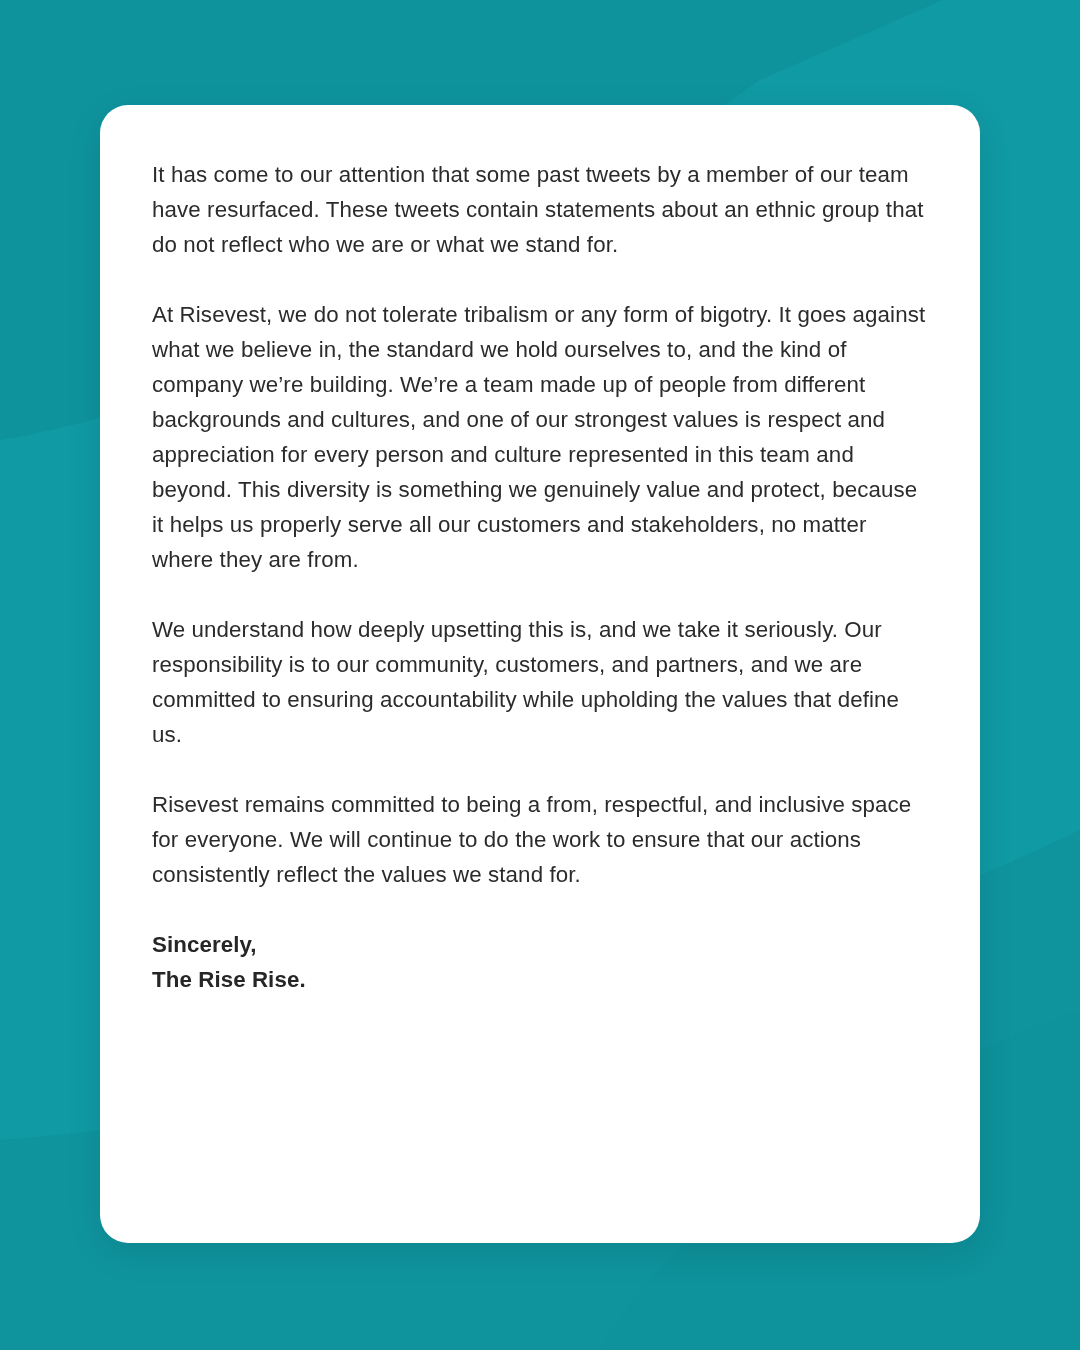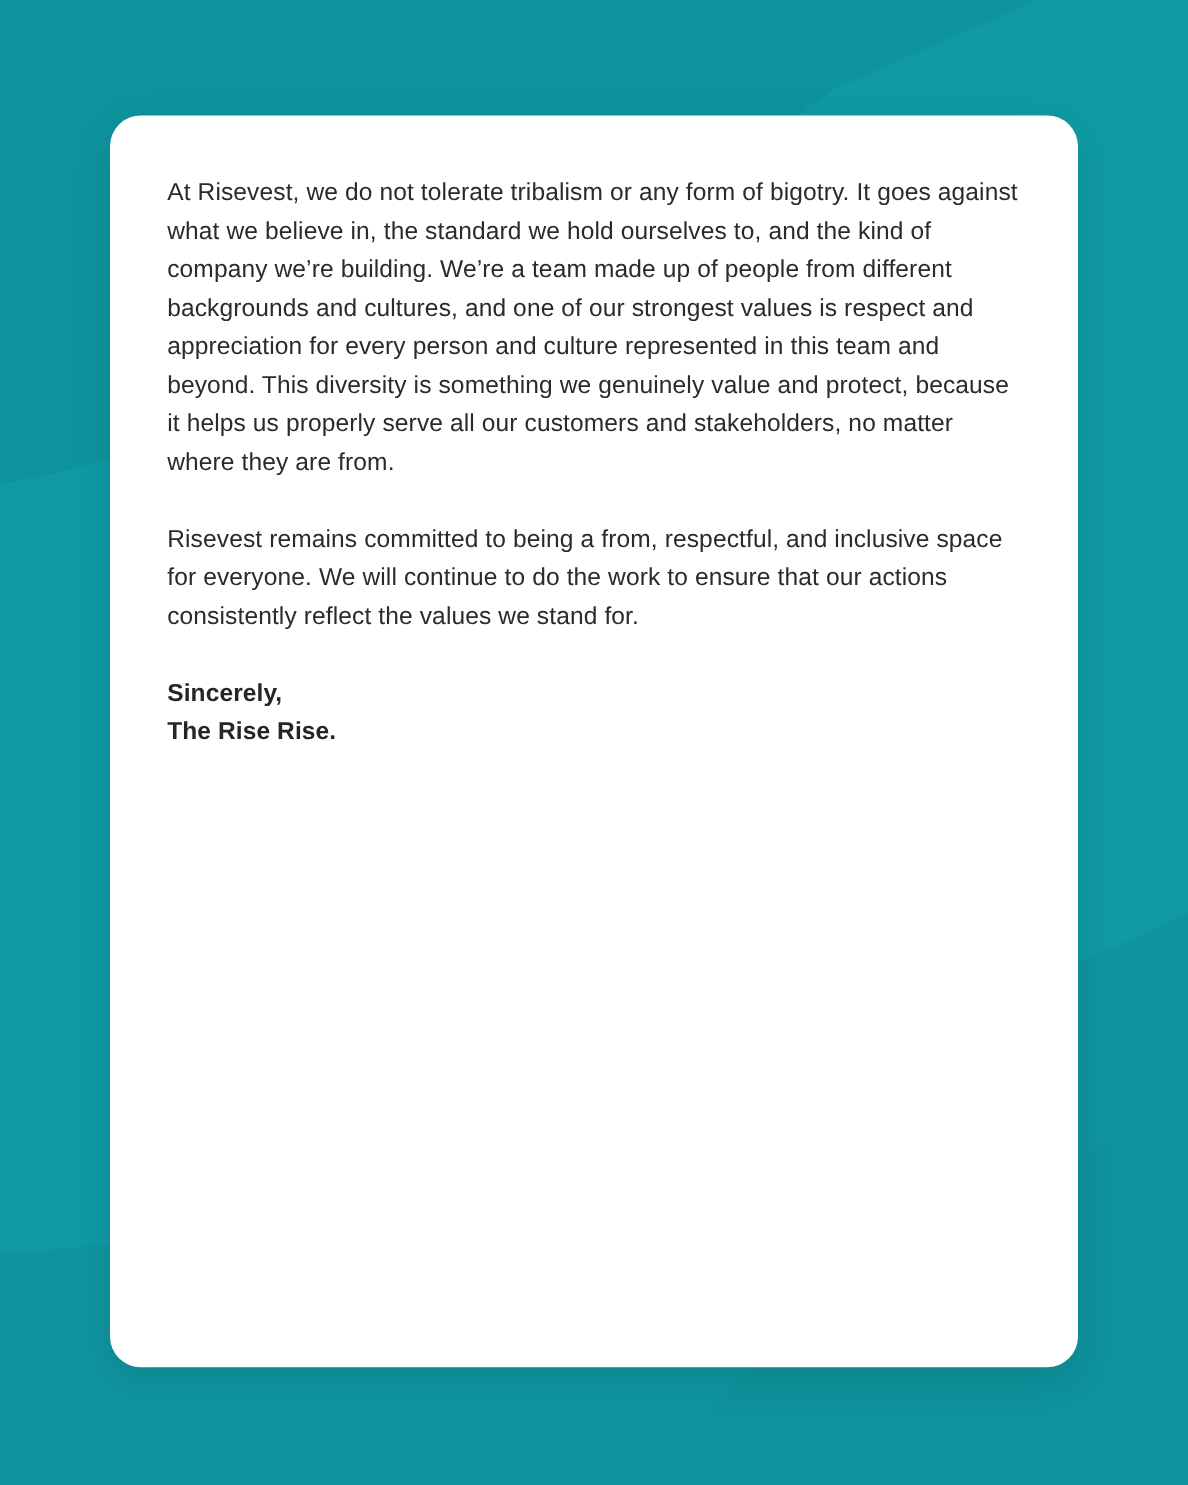--- a/index.html
+++ b/index.html
@@ -70,24 +70,26 @@
 <svg id="backdrop" viewBox="0 0 1080 1350" preserveAspectRatio="none" aria-hidden="true">
   <rect x="0" y="0" width="1080" height="1350" fill="#109aa4"></rect>
   <path d="M0 440 C 240 400 520 250 760 80 L 1080 -60 L 1080 -120 L 0 -120 Z" fill="#0d8e98" opacity="0.55"></path>
   <path d="M0 1140 C 300 1120 700 1010 1080 830 L 1080 1350 L 0 1350 Z" fill="#0d8e98" opacity="0.5"></path>
   <path d="M600 1350 C 680 1210 860 1090 1080 1010 L 1080 1350 Z" fill="#0d8e98" opacity="0.35"></path>
 </svg>
 
 <article id="letter-card">
   <div class="letter-body">
 
+    <p class="letter-paragraph">It has come to our attention that some past tweets by a member of our team have resurfaced. These tweets contain statements about an ethnic group that do not reflect who we are or what we stand for.</p>
 
     <p class="letter-paragraph">At Risevest, we do not tolerate tribalism or any form of bigotry. It goes against what we believe in, the standard we hold ourselves to, and the kind of company we’re building. We’re a team made up of people from different backgrounds and cultures, and one of our strongest values is respect and appreciation for every person and culture represented in this team and beyond. This diversity is something we genuinely value and protect, because it helps us properly serve all our customers and stakeholders, no matter where they are from.</p>
 
 
+    <p class="letter-paragraph">We understand how deeply upsetting this is, and we take it seriously. Our responsibility is to our community, customers, and partners, and we are committed to ensuring accountability while upholding the values that define us.</p>
 
     <p class="letter-paragraph">Risevest remains committed to being a from, respectful, and inclusive space for everyone. We will continue to do the work to ensure that our actions consistently reflect the values we stand for.</p>
 
     <div id="signature-block">
       <div class="signature-line">Sincerely,</div>
       <div class="signature-line">The Rise Rise.</div>
     </div>
 
   </div>
 </article>

